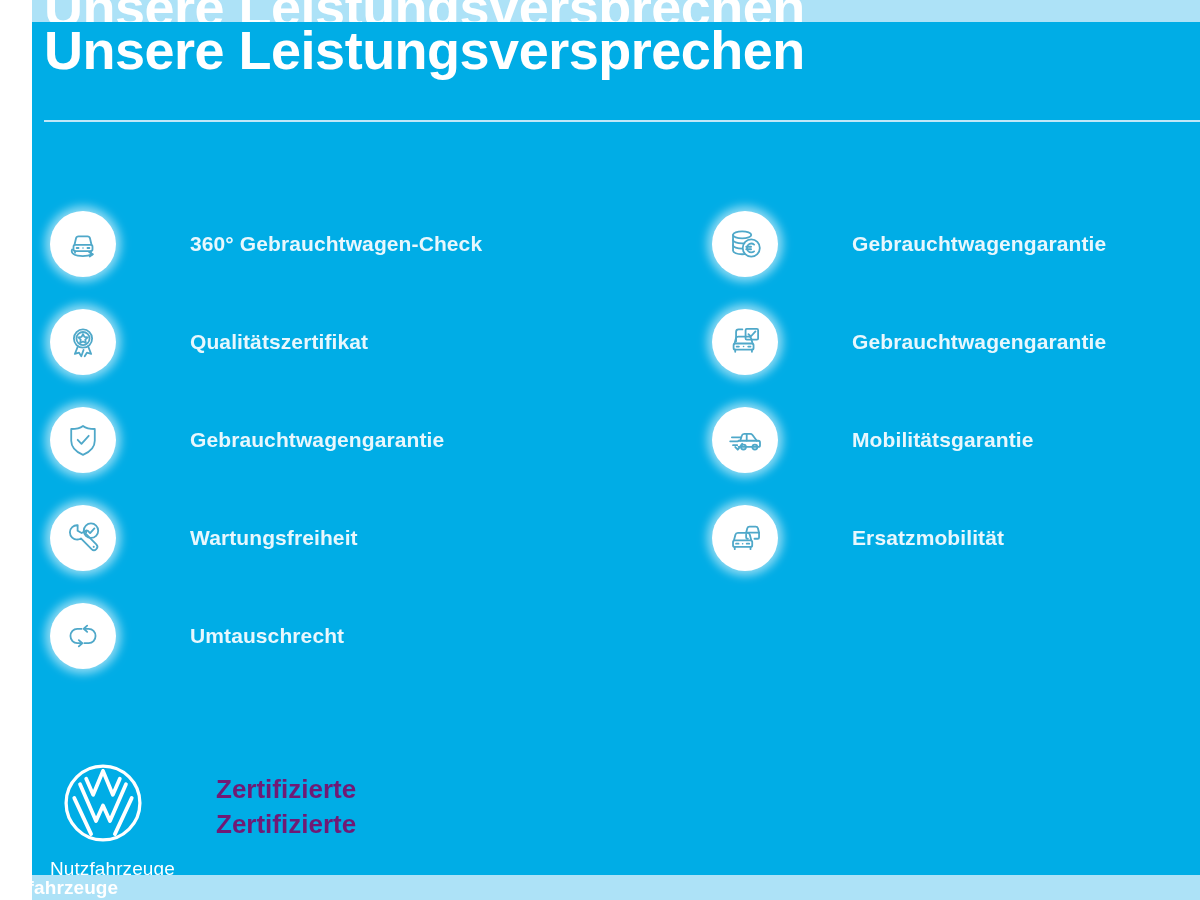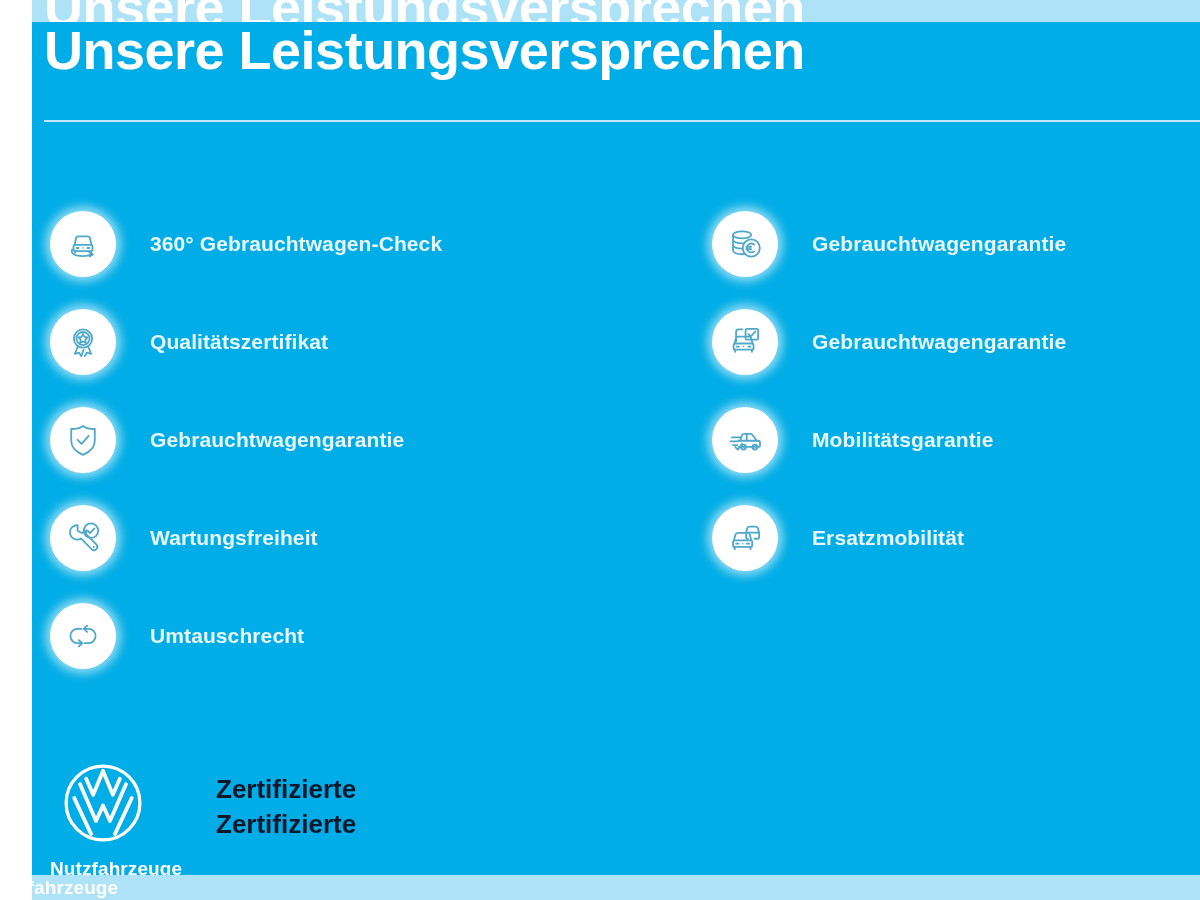--- a/index.html
+++ b/index.html
@@ -97,20 +97,21 @@
     top: 0;
   }
   #col-left  { left: 18px;  width: 600px; }
   #col-right { left: 680px; width: 510px; }
 
   .promise-row {
     position: relative;
     height: 98px;
     display: flex;
     align-items: center;
+    gap: 40px;
   }
   .icon-badge {
     width: 66px;
     height: 66px;
     flex: 0 0 66px;
     border-radius: 50%;
     background: #ffffff;
     display: flex;
     align-items: center;
     justify-content: center;
@@ -150,32 +151,32 @@
     top: 0px;
     width: 82px;
     height: 82px;
   }
   #vw-logo svg { width: 82px; height: 82px; display: block; }
   #brand-sub {
     position: absolute;
     left: 0px;
     top: 96px;
     font-size: 19px;
-    font-weight: 700;
+    font-weight: 400;
     color: #ffffff;
     white-space: nowrap;
     letter-spacing: 0.1px;
   }
   #brand-claim {
     position: absolute;
     left: 166px;
     top: 10px;
     font-size: 26px;
     font-weight: 700;
-    color: #0f172a;
+    color: #701a75;
     line-height: 1.33;
     white-space: nowrap;
   }
 </style>
 </head>
 <body>
 
 <div id="stage">
 
   <div class="artifact-band" id="artifact-top">

